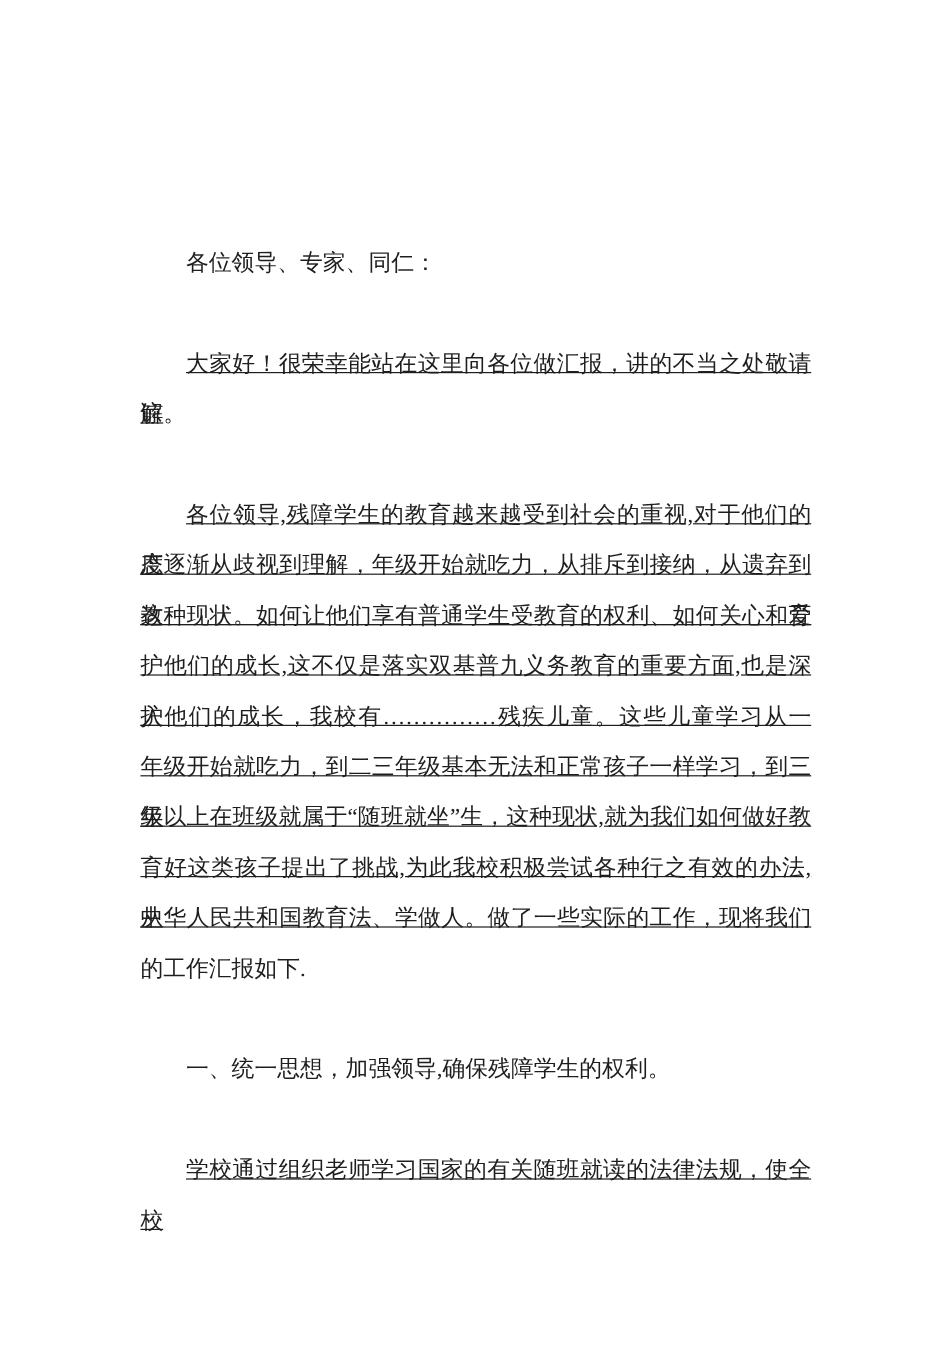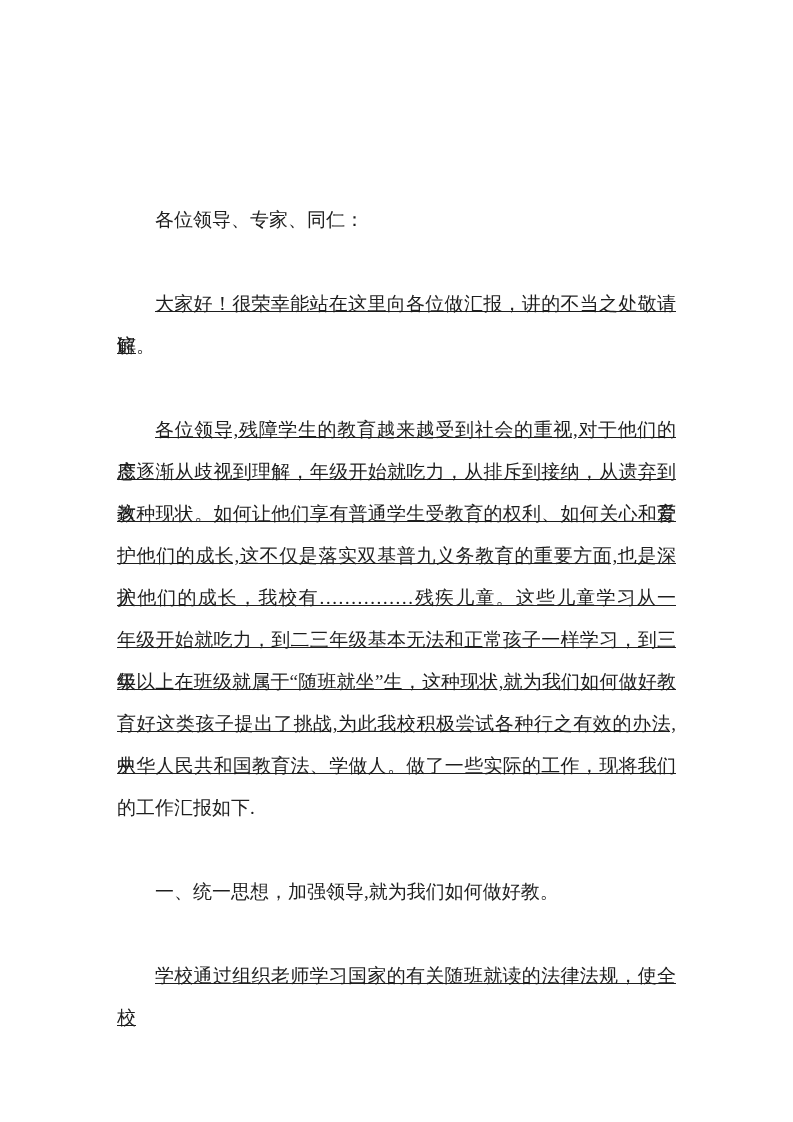--- a/index.html
+++ b/index.html
@@ -61,21 +61,21 @@
       <div class="ln fill">护他们的成长,这不仅是落实双基普九义务教育的重要方面,也是深入</div>
       <div class="ln fill">护他们的成长，我校有……………残疾儿童。这些儿童学习从一</div>
       <div class="ln fill">年级开始就吃力，到二三年级基本无法和正常孩子一样学习，到三年</div>
       <div class="ln fill">级以上在班级就属于“随班就坐”生，这种现状,就为我们如何做好教</div>
       <div class="ln fill">育好这类孩子提出了挑战,为此我校积极尝试各种行之有效的办法,从</div>
       <div class="ln fill">中华人民共和国教育法、学做人。做了一些实际的工作，现将我们</div>
       <div class="ln">的工作汇报如下.</div>
     </div>
 
     <div class="para">
-      <div class="ln first">一、统一思想，加强领导,就为我们如何做好教。</div>
+      <div class="ln first">一、统一思想，加强领导,确保残障学生的权利。</div>
     </div>
 
     <div class="para">
       <div class="ln first fill">学校通过组织老师学习国家的有关随班就读的法律法规，使全校</div>
     </div>
 
   </div>
 </div>
 
 </body></html>

